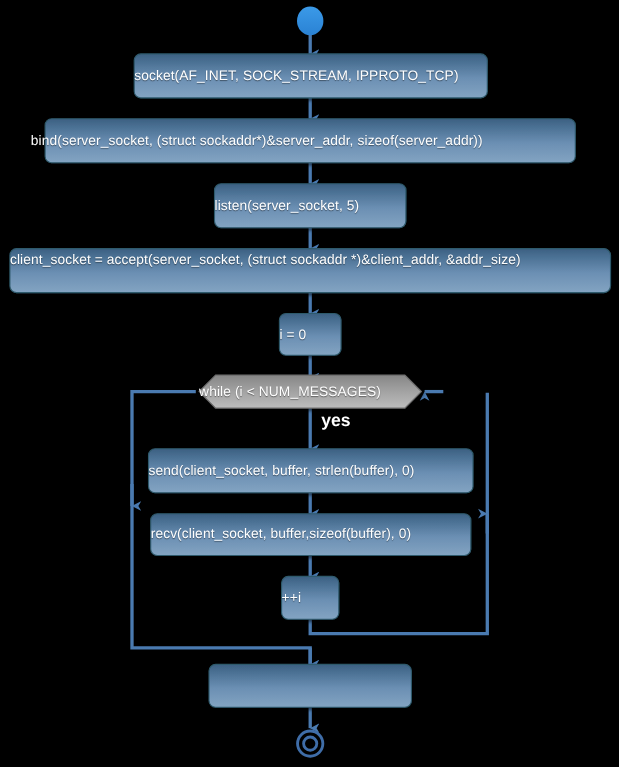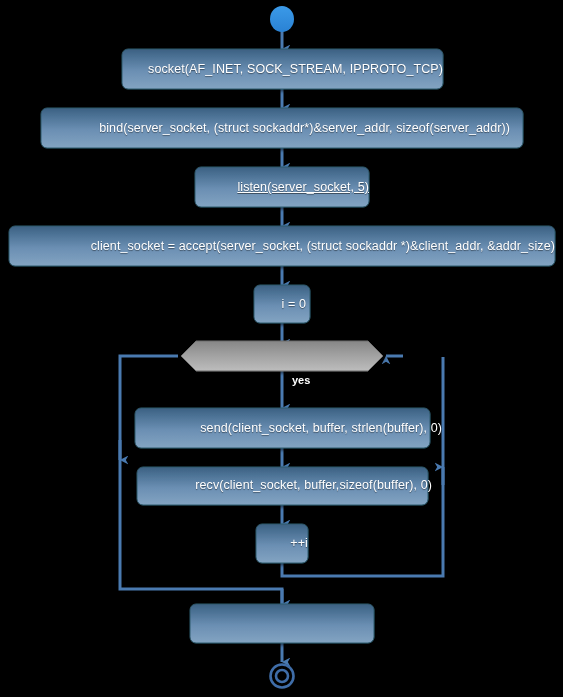--- a/index.html
+++ b/index.html
@@ -24,29 +24,29 @@
     left: 0;
     top: 0;
     width: 563px;
     height: 697px;
   }
   .node-label {
     position: absolute;
     color: #ffffff;
     font-size: 12.5px;
     white-space: nowrap;
-    text-align: right;
+    text-align: left;
     pointer-events: none;
     text-shadow: 0 1px 1px rgba(0,0,0,0.45);
     letter-spacing: 0.1px;
   }
   .edge-label {
     position: absolute;
     color: #ffffff;
-    font-size: 11px;
+    font-size: 16px;
     font-weight: bold;
     white-space: nowrap;
   }
 </style>
 </head>
 <body>
 
 <div id="flowchart-root">
 
   <svg id="flow-svg" viewBox="0 0 563 697" xmlns="http://www.w3.org/2000/svg">
@@ -138,26 +138,27 @@
     <g>
       <circle cx="282" cy="676" r="11.5" fill="none" stroke="#3f6da8" stroke-width="2.6"></circle>
       <circle cx="282" cy="676" r="6" fill="none" stroke="#3f6da8" stroke-width="2.6"></circle>
     </g>
   </svg>
 
   <div class="node-label" style="left:122px; top:62px; width:321px;">socket(AF_INET, SOCK_STREAM, IPPROTO_TCP)</div>
 
   <div class="node-label" style="left:28px; top:121px; width:482px;">bind(server_socket, (struct sockaddr*)&amp;server_addr, sizeof(server_addr))</div>
 
-  <div class="node-label" style="left:195px; top:180px; width:174px;text-decoration:underline;">listen(server_socket, 5)</div>
+  <div class="node-label" style="left:195px; top:180px; width:174px;">listen(server_socket, 5)</div>
 
-  <div class="node-label" style="left:9px; top:239px; width:546px;">client_socket = accept(server_socket, (struct sockaddr *)&amp;client_addr, &amp;addr_size)</div>
+  <div class="node-label" style="left:9px; top:229px; width:546px;">client_socket = accept(server_socket, (struct sockaddr *)&amp;client_addr, &amp;addr_size)</div>
 
   <div class="node-label" style="left:254px; top:297px; width:52px;">i = 0</div>
 
+  <div class="node-label" style="left:181px; top:349px; width:202px; color:#ffffff;">while (i &lt; NUM_MESSAGES)</div>
 
   <div class="node-label" style="left:135px; top:421px; width:307px;">send(client_socket, buffer, strlen(buffer), 0)</div>
 
   <div class="node-label" style="left:137px; top:478px; width:295px;">recv(client_socket, buffer,sizeof(buffer), 0)</div>
 
   <div class="node-label" style="left:256px; top:536px; width:52px;">++i</div>
 
 
   <div class="edge-label" style="left:292px; top:374px;">yes</div>
 

